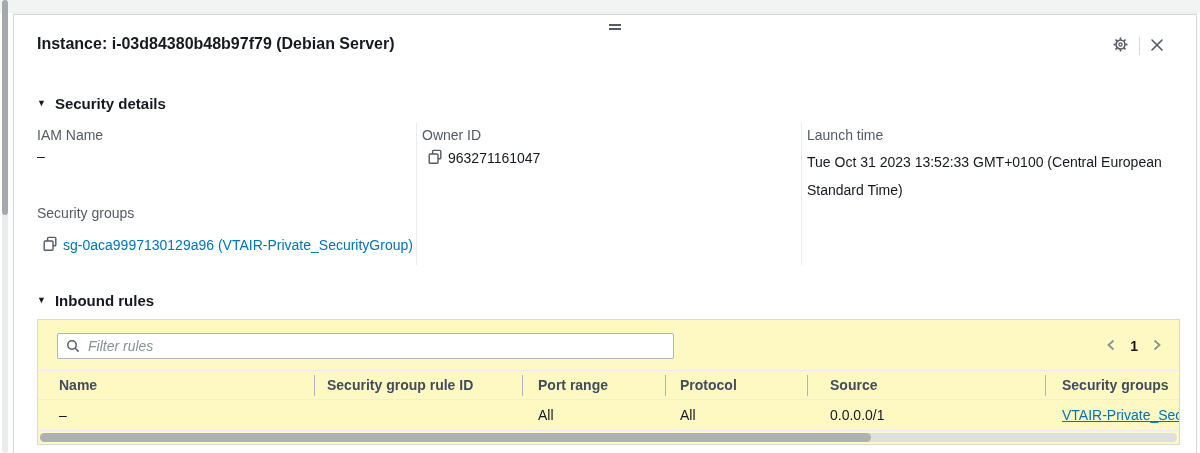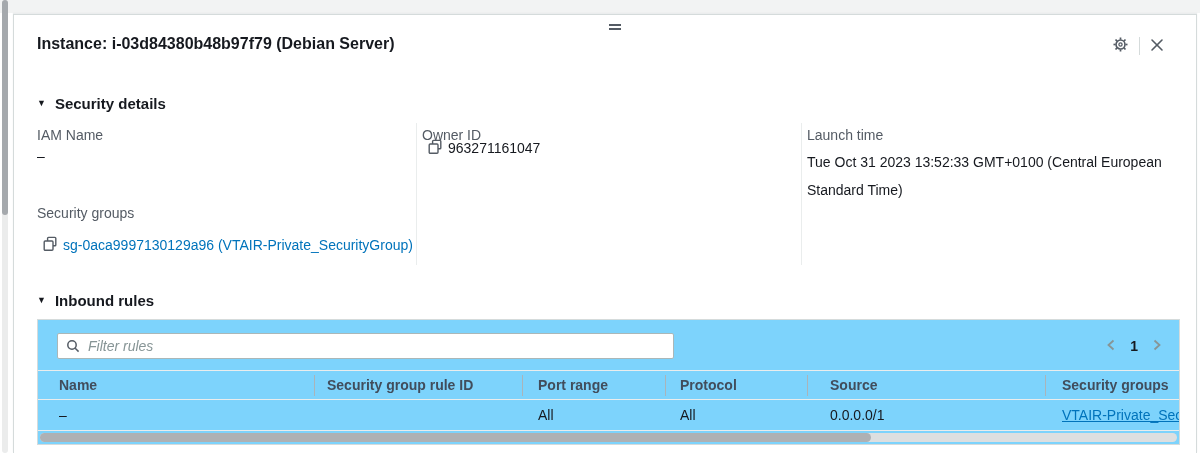--- a/index.html
+++ b/index.html
@@ -31,21 +31,21 @@
   .section-title { font-size:15px; font-weight:bold; color:#16191f; }
 
   .field-label { position:absolute; color:#545b64; line-height:16px; white-space:nowrap; }
   .field-value { position:absolute; color:#16191f; line-height:16px; white-space:nowrap; }
   .value-row { position:absolute; display:flex; align-items:flex-start; }
   .copy-btn { background:none; border:none; cursor:pointer; padding:0; margin-right:6px; height:16px; display:flex; align-items:center; }
   .col-divider { position:absolute; width:1px; background:#eaeded; }
   a.res-link { color:#0073bb; text-decoration:none; cursor:pointer; }
   .lt-value { position:absolute; color:#16191f; width:363px; line-height:28px; white-space:normal; }
 
-  .table-card { position:absolute; left:23px; top:304px; width:1143px; height:126px; background:#7dd3fc; border:1px solid #d5dbdb; overflow:hidden;padding-left:24px; }
+  .table-card { position:absolute; left:23px; top:304px; width:1143px; height:126px; background:#fef9c3; border:1px solid #d5dbdb; overflow:hidden;padding-left:24px; }
   .filter-input-wrap { position:absolute; left:19px; top:13px; width:617px; height:26px; }
   .filter-input {
     width:100%; height:100%; border:1px solid #aab7b8; border-radius:2px; background:#fff;
     padding:0 8px 0 30px; font-family:inherit; font-size:14px; font-style:italic; color:#16191f;
   }
   .filter-input::placeholder { color:#879596; font-style:italic; opacity:1; }
   .search-ic { position:absolute; left:9px; top:6px; }
 
   .pagination { position:absolute; right:16px; top:13px; height:26px; display:flex; align-items:center; gap:13px; }
   .page-btn { background:none; border:none; padding:0; cursor:default; display:flex; align-items:center; }
@@ -125,21 +125,21 @@
         <svg width="14" height="16" viewBox="0 0 14 16" fill="none" stroke="#545b64" stroke-width="1.4">
           <rect x="1.2" y="5" width="8.8" height="9.3" rx="1"></rect>
           <path d="M4.6 5V2.3c0-.5.4-.9.9-.9h6.4c.5 0 .9.4.9.9v6.6c0 .5-.4.9-.9.9H10"></path>
         </svg>
       </span>
     </button>
     <a class="res-link">sg-0aca9997130129a96 (VTAIR-Private_SecurityGroup)</a>
   </div>
 
   <div class="field-label" style="left:408px; top:112px;">Owner ID</div>
-  <div class="value-row" style="left:414px; top:125px;">
+  <div class="value-row" style="left:414px; top:135px;">
     <button class="copy-btn">
       <span>
         <svg width="14" height="16" viewBox="0 0 14 16" fill="none" stroke="#545b64" stroke-width="1.4">
           <rect x="1.2" y="5" width="8.8" height="9.3" rx="1"></rect>
           <path d="M4.6 5V2.3c0-.5.4-.9.9-.9h6.4c.5 0 .9.4.9.9v6.6c0 .5-.4.9-.9.9H10"></path>
         </svg>
       </span>
     </button>
     <span>963271161047</span>
   </div>

